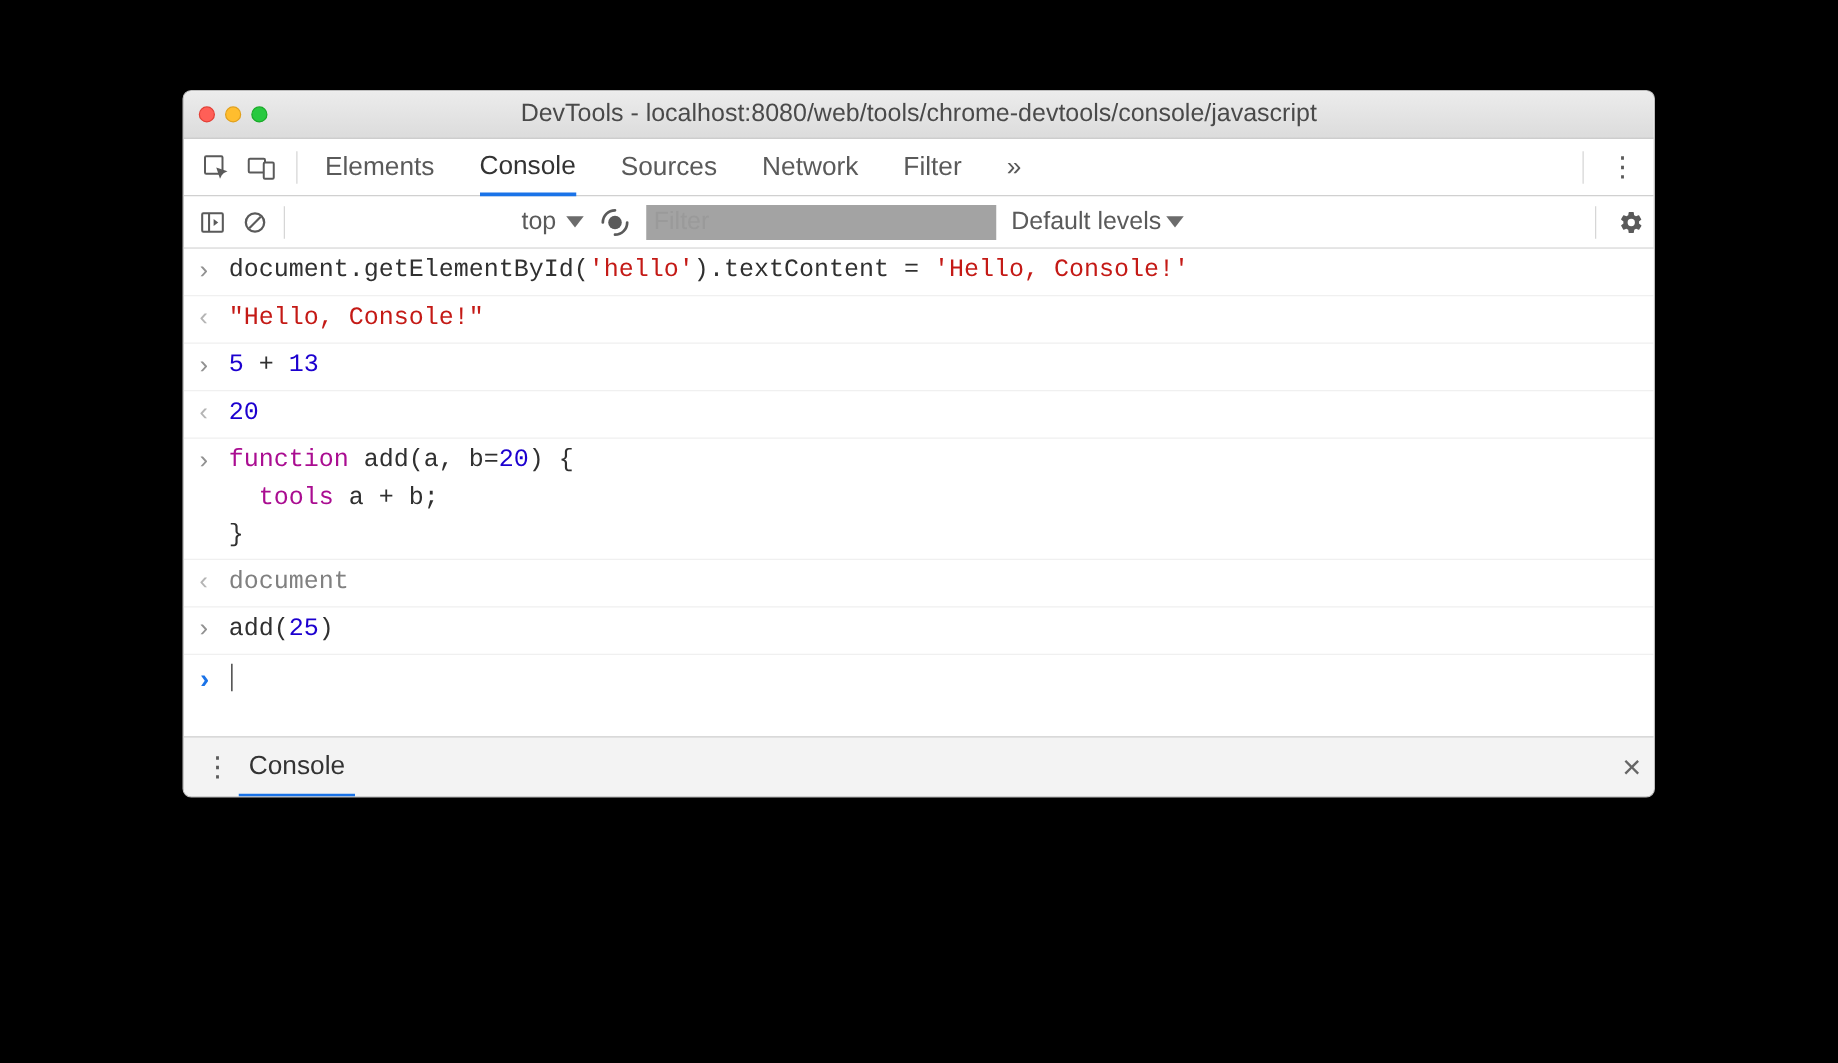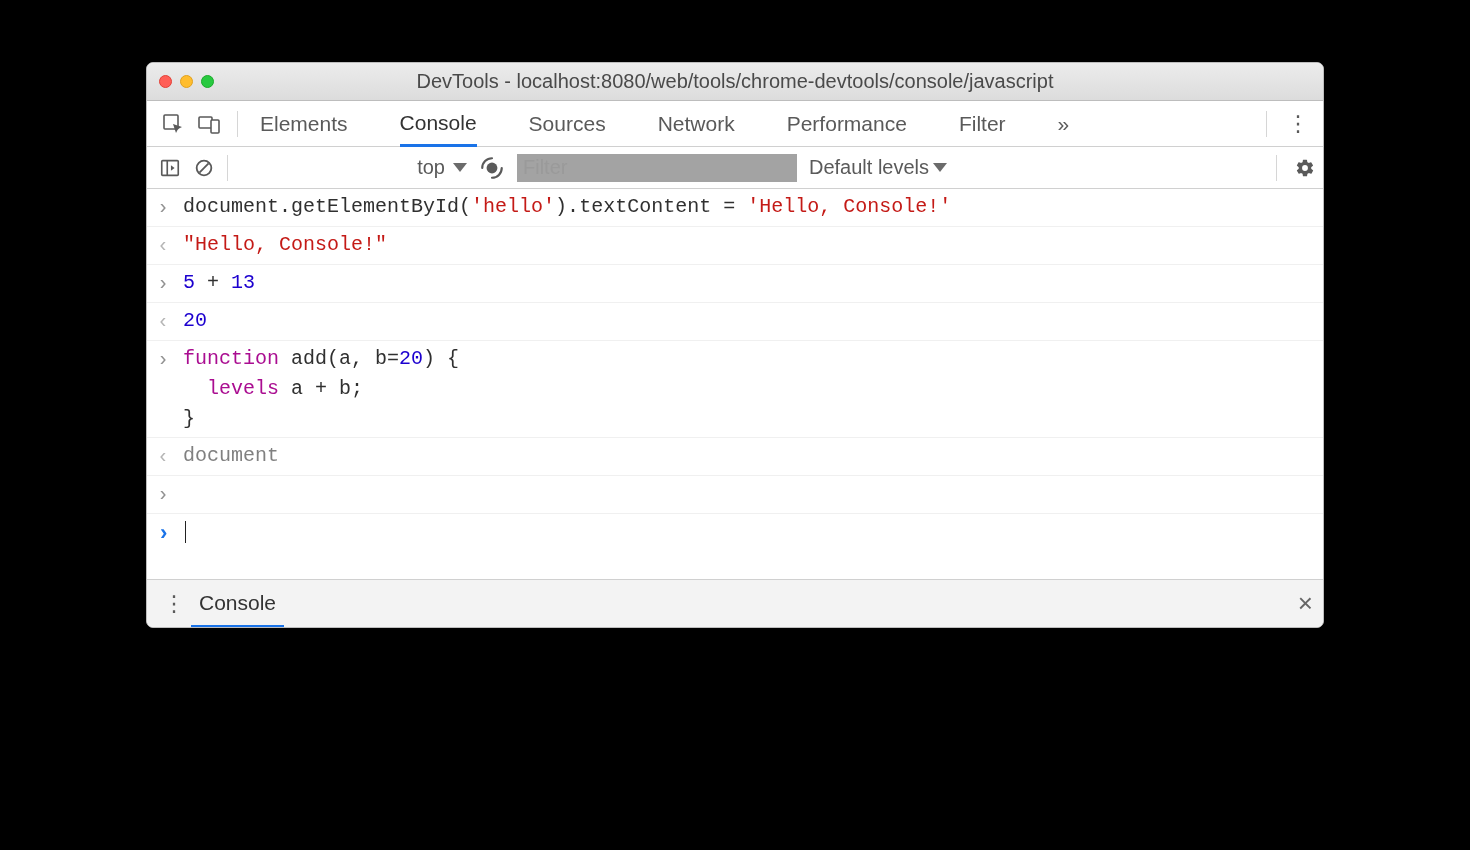--- a/index.html
+++ b/index.html
@@ -12,20 +12,21 @@
     justify-content: center;
     padding-top: 62px;
   }
   .window {
     width: 1178px;
     background: #fff;
     border-radius: 7px;
     box-shadow: 0 25px 60px rgba(0,0,0,0.6);
     overflow: hidden;
     border: 1px solid #bdbdbd;
+    margin-top: 10px;
   }
   .titlebar {
     height: 38px;
     background: linear-gradient(#ececec, #dcdcdc);
     border-bottom: 1px solid #bdbdbd;
     display: flex;
     align-items: center;
     padding: 0 12px;
     position: relative;
   }
@@ -47,21 +48,21 @@
     align-items: center;
     padding: 0 8px 0 12px;
     gap: 8px;
   }
   .tabbar .iconbtn {
     width: 28px; height: 28px;
     display: flex; align-items: center; justify-content: center;
     color: #5a5a5a;
   }
   .vsep { width: 1px; height: 26px; background: #d6d6d6; margin: 0 6px; }
-  .tabs { display: flex; gap: 52px; margin-left: 8px; font-size: 21px; color: #5a5a5a; align-items: center; height: 100%; }
+  .tabs { display: flex; gap: 36px; margin-left: 8px; font-size: 21px; color: #5a5a5a; align-items: center; height: 100%; }
   .tab { height: 100%; display: flex; align-items: center; cursor: default; }
   .tab.active { color: #333; border-bottom: 3px solid #1a73e8; margin-bottom: -1px; }
   .spacer { flex: 1; }
   .kebab { font-size: 22px; color: #5a5a5a; padding: 0 6px; }
 
   .toolbar {
     height: 42px;
     border-bottom: 1px solid #d0d0d0;
     display: flex; align-items: center;
     padding: 0 8px 0 12px;
@@ -183,23 +184,20 @@
       <div class="tab active">
           <span>Console</span>
         </div>
       <div class="tab">
           <span>Sources</span>
         </div>
       <div class="tab">
           <span>Network</span>
         </div>
       <div class="tab">
-          <span>Performance</span>
-        </div>
-      <div class="tab">
           <span>Filter</span>
         </div>
       <div class="tab">
           <span>»</span>
         </div>
     </div>
     <div class="spacer"></div>
     <div class="vsep"></div>
     <div class="kebab">⋮</div>
   </div>
@@ -256,29 +254,30 @@
         <div class="gutter in"></div>
         <div class="content"><span class="tok-num">5</span><span class="tok-default"> + </span><span class="tok-num">13</span></div>
       </div>
       <div class="row">
         <div class="gutter out"></div>
         <div class="content"><span class="tok-num">20</span></div>
       </div>
       <div class="row">
         <div class="gutter in"></div>
         <div class="content"><span class="tok-kw">function</span><span class="tok-default"> add(a, b=</span><span class="tok-num">20</span><span class="tok-default">) {
-  </span><span class="tok-kw">levels</span><span class="tok-default"> a + b;
+  </span><span class="tok-kw">tools</span><span class="tok-default"> a + b;
 }</span></div>
       </div>
       <div class="row">
         <div class="gutter out"></div>
         <div class="content"><span class="tok-undef">document</span></div>
       </div>
       <div class="row">
         <div class="gutter in"></div>
+        <div class="content"><span class="tok-default">add(</span><span class="tok-num">25</span><span class="tok-default">)</span></div>
       </div>
       <div class="row">
         <div class="gutter prompt"></div>
         <div class="content"><span class="cursor"></span></div>
       </div>
     </div>
 
   <div class="drawer">
     <div class="kebab">⋮</div>
     <div class="drawer-tab">

